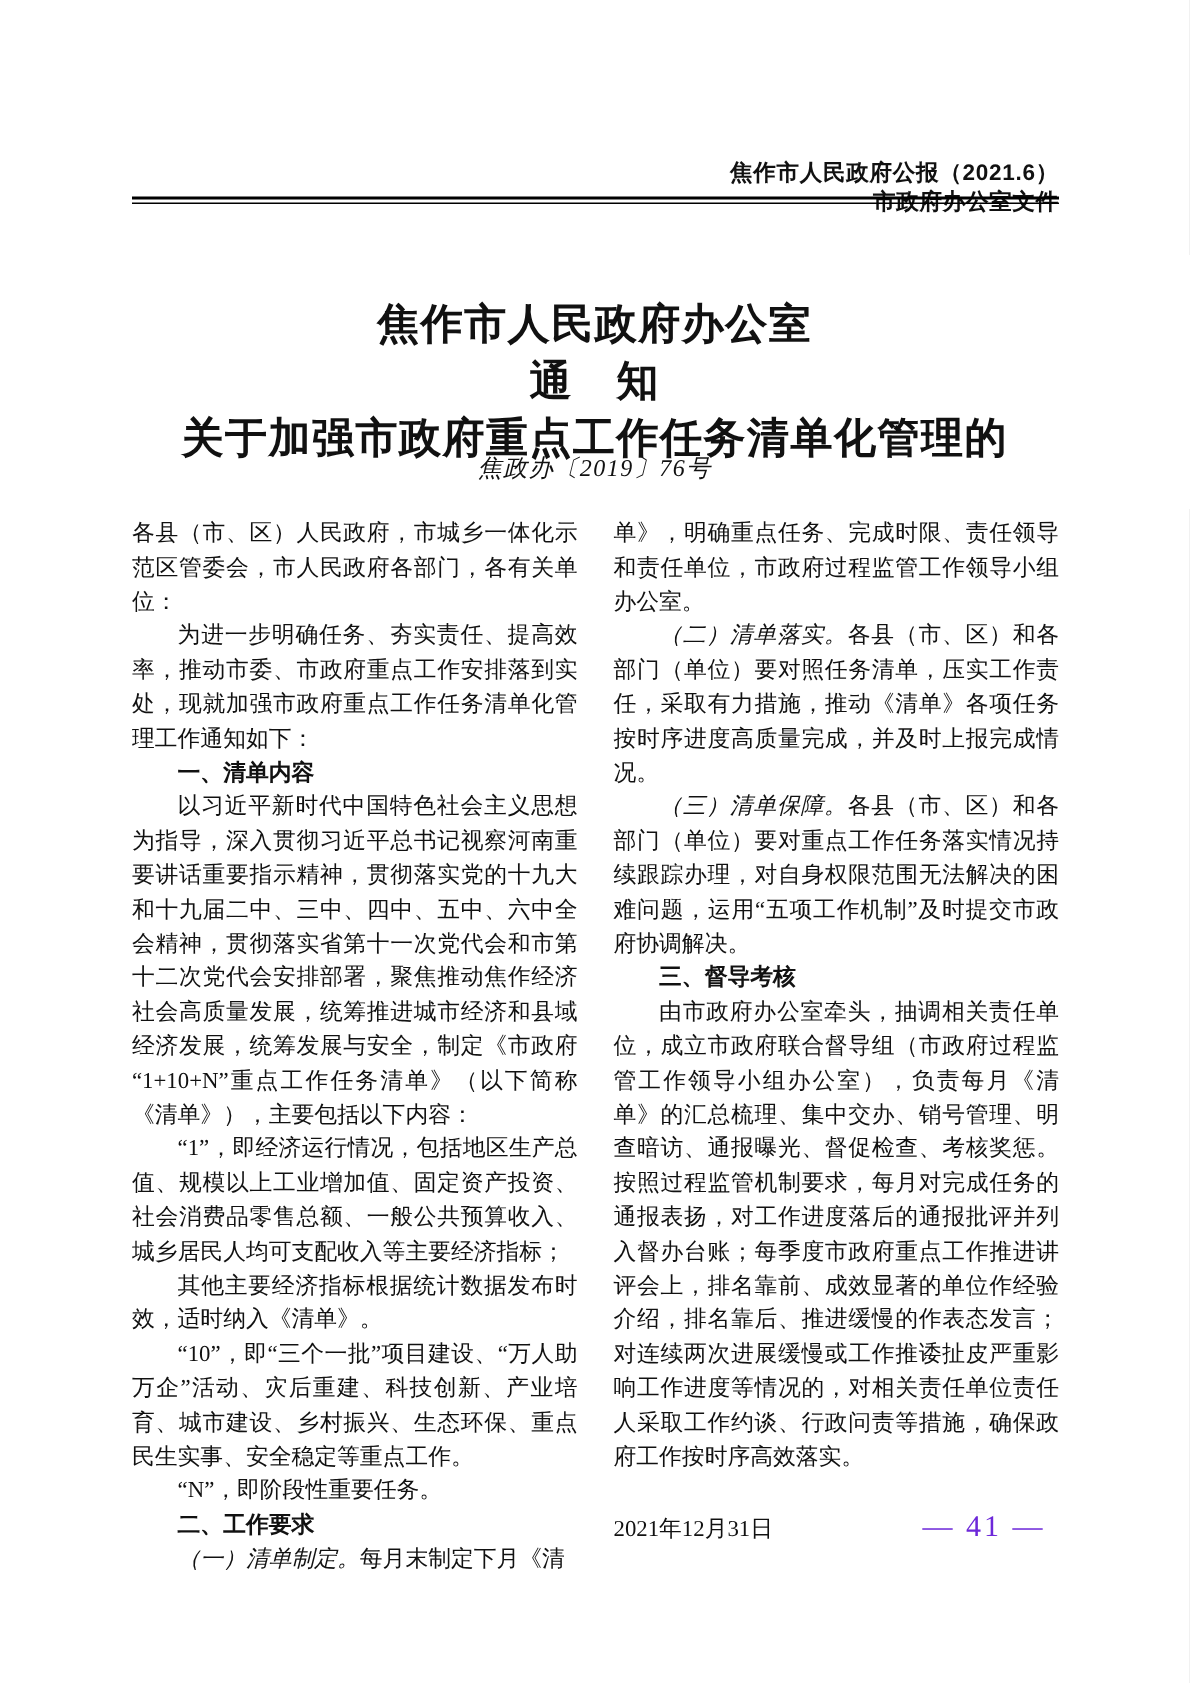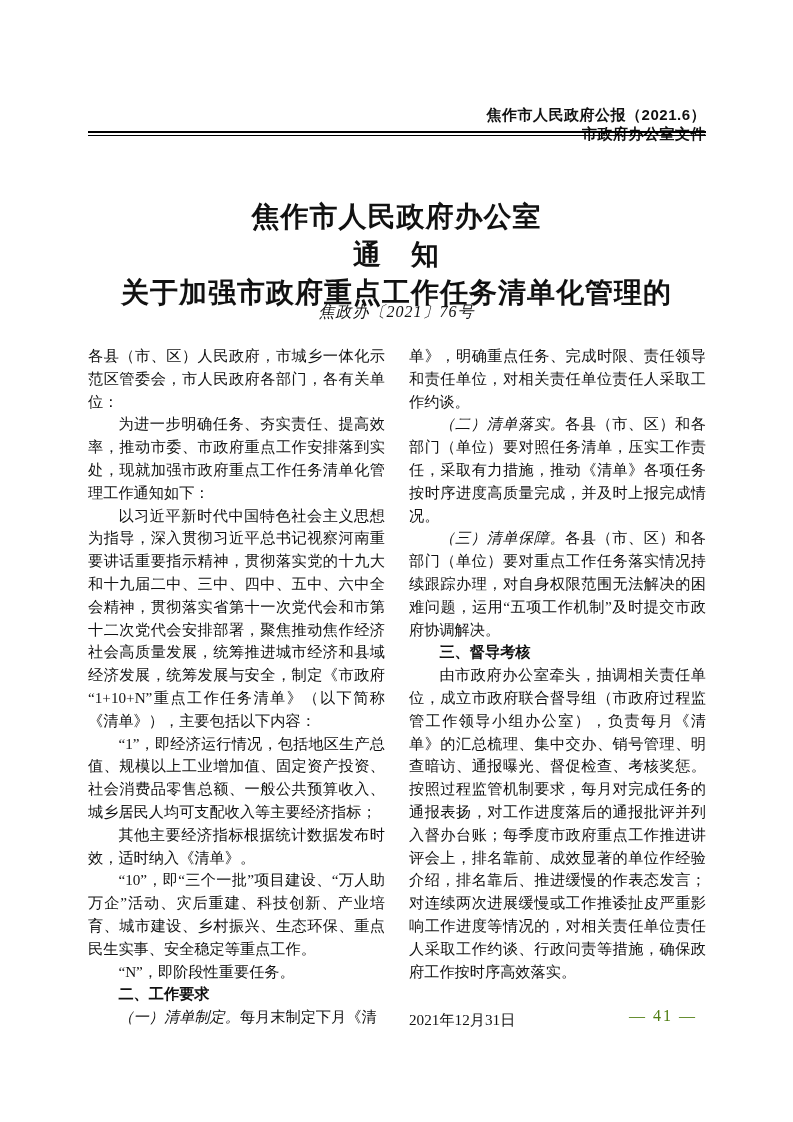--- a/index.html
+++ b/index.html
@@ -89,60 +89,61 @@
   .date-line {
     margin-top: 26px !important;
     text-align: right;
     padding-right: 22px;
   }
   
   .page-number {
     position: absolute;
     top: 1007px;
     right: 96px;
-    font-size: 16px;
+    font-size: 20px;
     letter-spacing: 2px;
-    color: #4d7c0f;
+    color: #6d28d9;
   }
 </style>
 </head>
 <body>
 
 <div class="page">
 
   <div class="running-header">
     <span>焦作市人民政府公报（2021.6）</span>
     <span>市政府办公室文件</span>
   </div>
   <div class="header-rule"></div>
 
   <div class="doc-title">
     <div>焦作市人民政府办公室</div>
     <div>通　知</div>
     <div>关于加强市政府重点工作任务清单化管理的</div>
   </div>
 
-  <div class="doc-number">焦政办〔2021〕76号</div>
+  <div class="doc-number">焦政办〔2019〕76号</div>
 
   <div class="body-columns">
 
     <div class="col">
       <p class="address">各县（市、区）人民政府，市城乡一体化示范区管委会，市人民政府各部门，各有关单位：</p>
       <p class="body">为进一步明确任务、夯实责任、提高效率，推动市委、市政府重点工作安排落到实处，现就加强市政府重点工作任务清单化管理工作通知如下：</p>
+      <p class="heading">一、清单内容</p>
       <p class="body">以习近平新时代中国特色社会主义思想为指导，深入贯彻习近平总书记视察河南重要讲话重要指示精神，贯彻落实党的十九大和十九届二中、三中、四中、五中、六中全会精神，贯彻落实省第十一次党代会和市第十二次党代会安排部署，聚焦推动焦作经济社会高质量发展，统筹推进城市经济和县域经济发展，统筹发展与安全，制定《市政府“1+10+N”重点工作任务清单》（以下简称《清单》），主要包括以下内容：</p>
       <p class="body">“1”，即经济运行情况，包括地区生产总值、规模以上工业增加值、固定资产投资、社会消费品零售总额、一般公共预算收入、城乡居民人均可支配收入等主要经济指标；</p>
       <p class="body">其他主要经济指标根据统计数据发布时效，适时纳入《清单》。</p>
       <p class="body">“10”，即“三个一批”项目建设、“万人助万企”活动、灾后重建、科技创新、产业培育、城市建设、乡村振兴、生态环保、重点民生实事、安全稳定等重点工作。</p>
       <p class="body">“N”，即阶段性重要任务。</p>
       <p class="heading">二、工作要求</p>
       <p class="body"><span class="kai">（一）清单制定。</span><span>每月末制定下月《清</span></p>
     </div>
 
     <div class="col">
-      <p class="cont">单》，明确重点任务、完成时限、责任领导和责任单位，对相关责任单位责任人采取工作约谈。</p>
+      <p class="cont">单》，明确重点任务、完成时限、责任领导和责任单位，市政府过程监管工作领导小组办公室。</p>
       <p class="body"><span class="kai">（二）清单落实。</span><span>各县（市、区）和各部门（单位）要对照任务清单，压实工作责任，采取有力措施，推动《清单》各项任务按时序进度高质量完成，并及时上报完成情况。</span></p>
       <p class="body"><span class="kai">（三）清单保障。</span><span>各县（市、区）和各部门（单位）要对重点工作任务落实情况持续跟踪办理，对自身权限范围无法解决的困难问题，运用“五项工作机制”及时提交市政府协调解决。</span></p>
       <p class="heading">三、督导考核</p>
       <p class="body">由市政府办公室牵头，抽调相关责任单位，成立市政府联合督导组（市政府过程监管工作领导小组办公室），负责每月《清单》的汇总梳理、集中交办、销号管理、明查暗访、通报曝光、督促检查、考核奖惩。按照过程监管机制要求，每月对完成任务的通报表扬，对工作进度落后的通报批评并列入督办台账；每季度市政府重点工作推进讲评会上，排名靠前、成效显著的单位作经验介绍，排名靠后、推进缓慢的作表态发言；对连续两次进展缓慢或工作推诿扯皮严重影响工作进度等情况的，对相关责任单位责任人采取工作约谈、行政问责等措施，确保政府工作按时序高效落实。</p>
       <p class="date-line">2021年12月31日</p>
     </div>
 
   </div>
 
   <div class="page-number">— 41 —</div>

